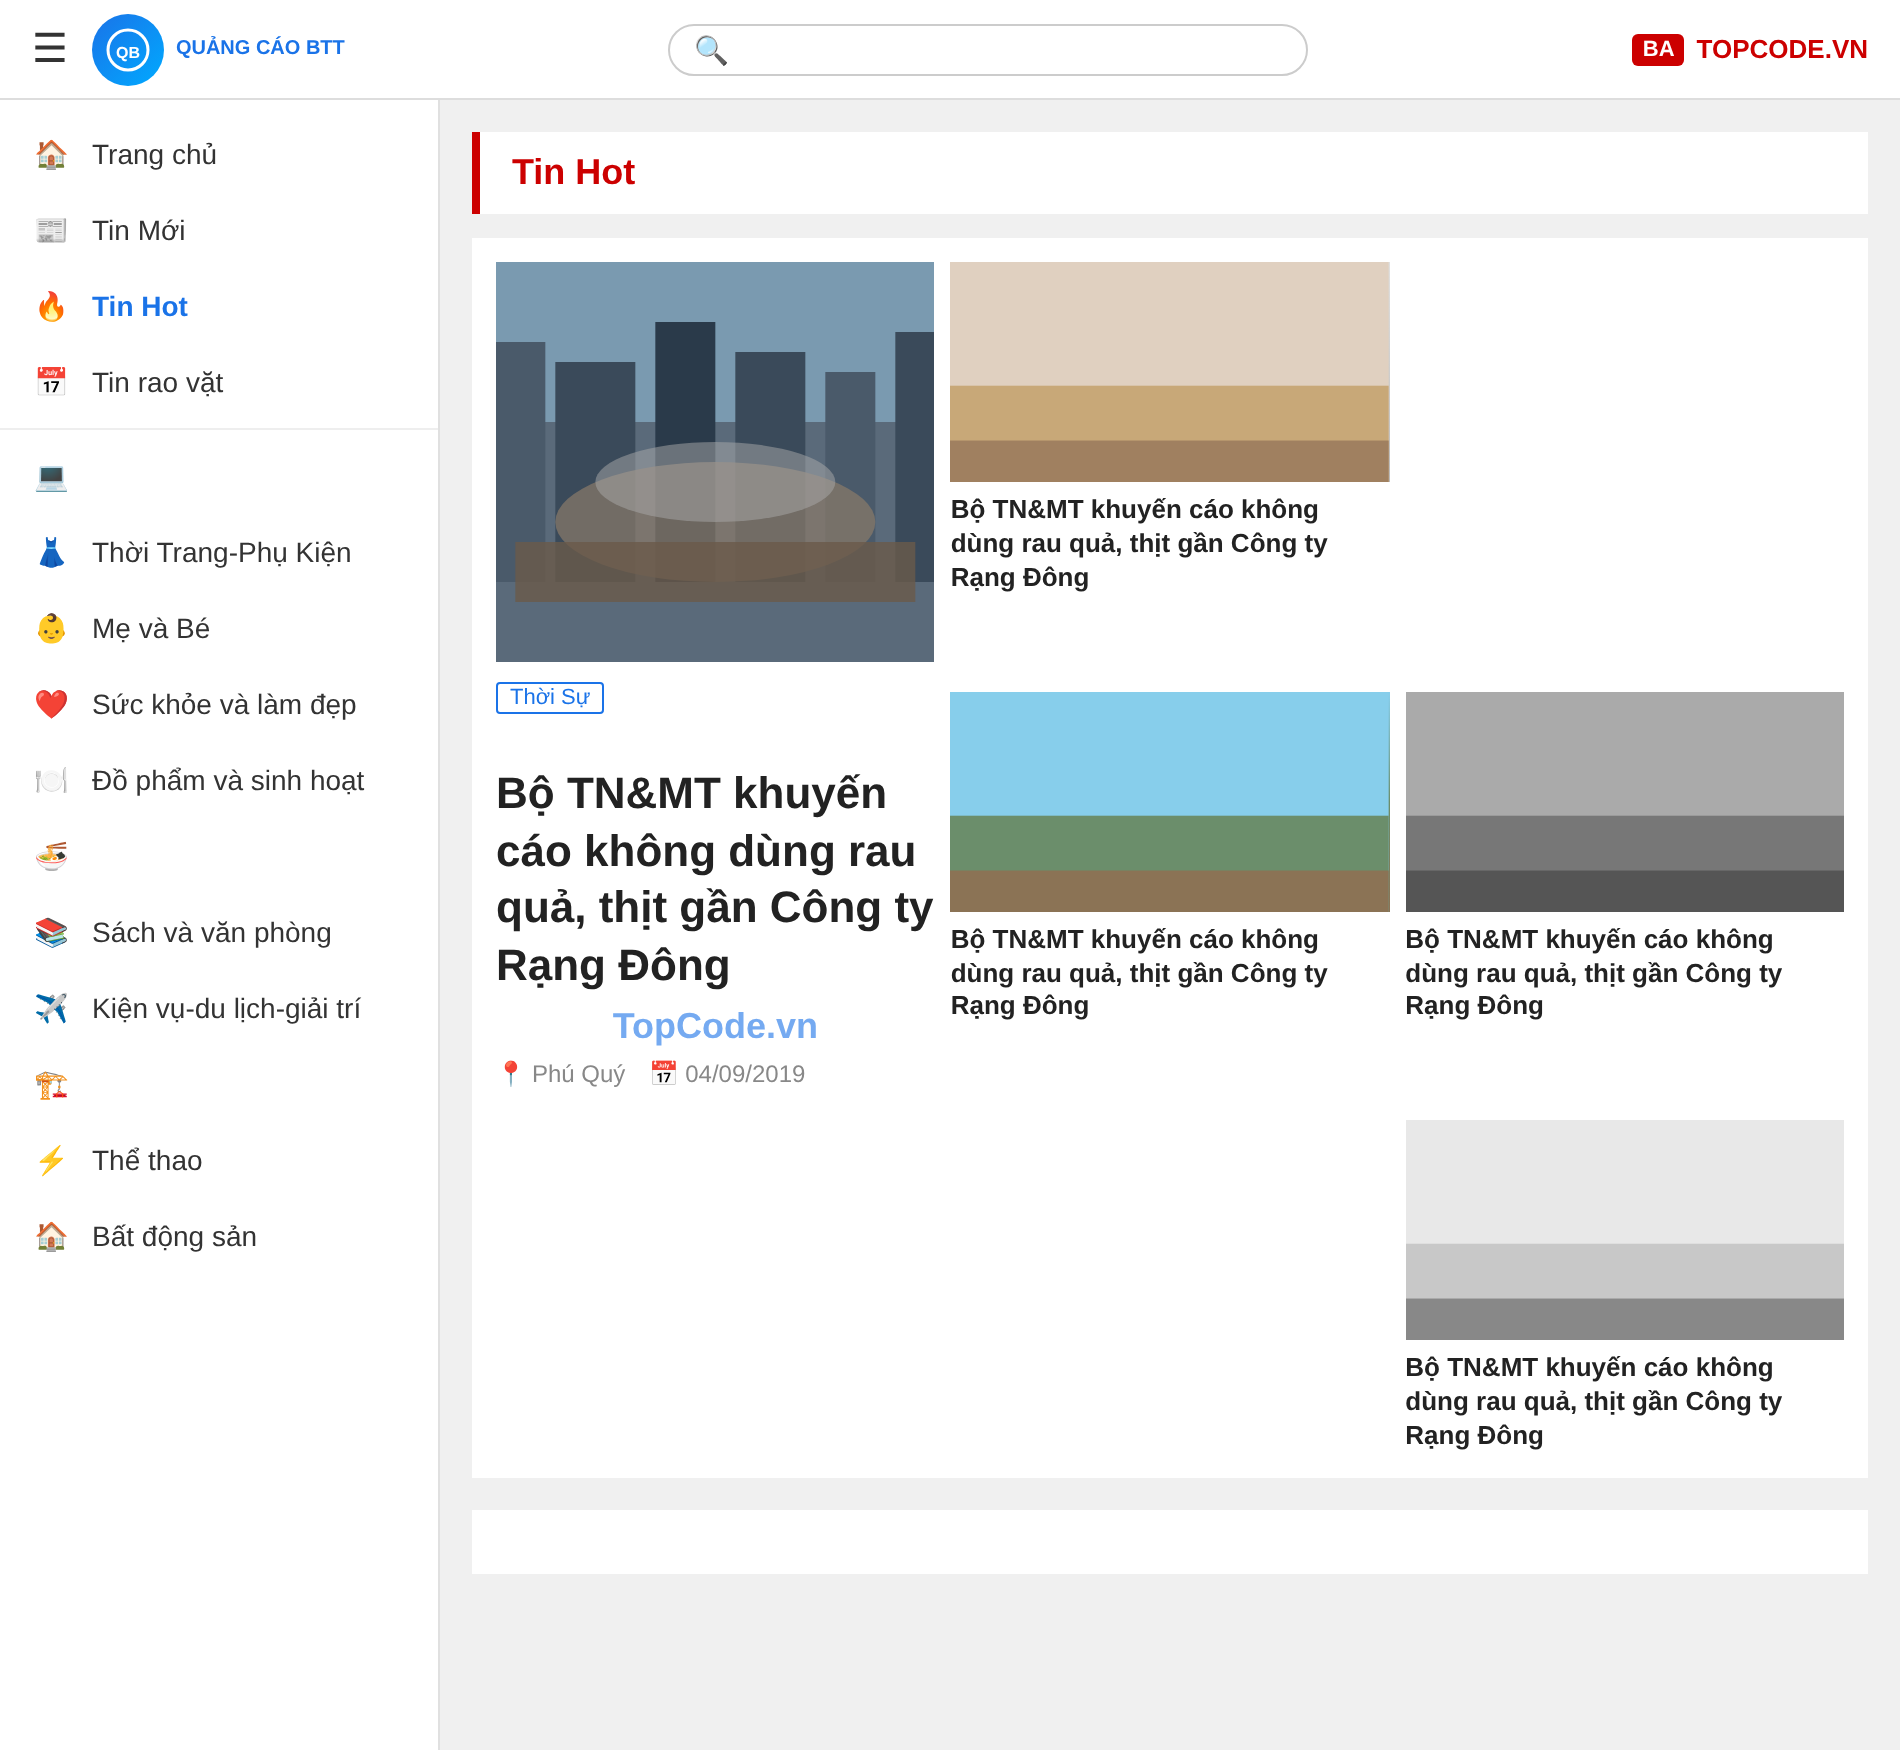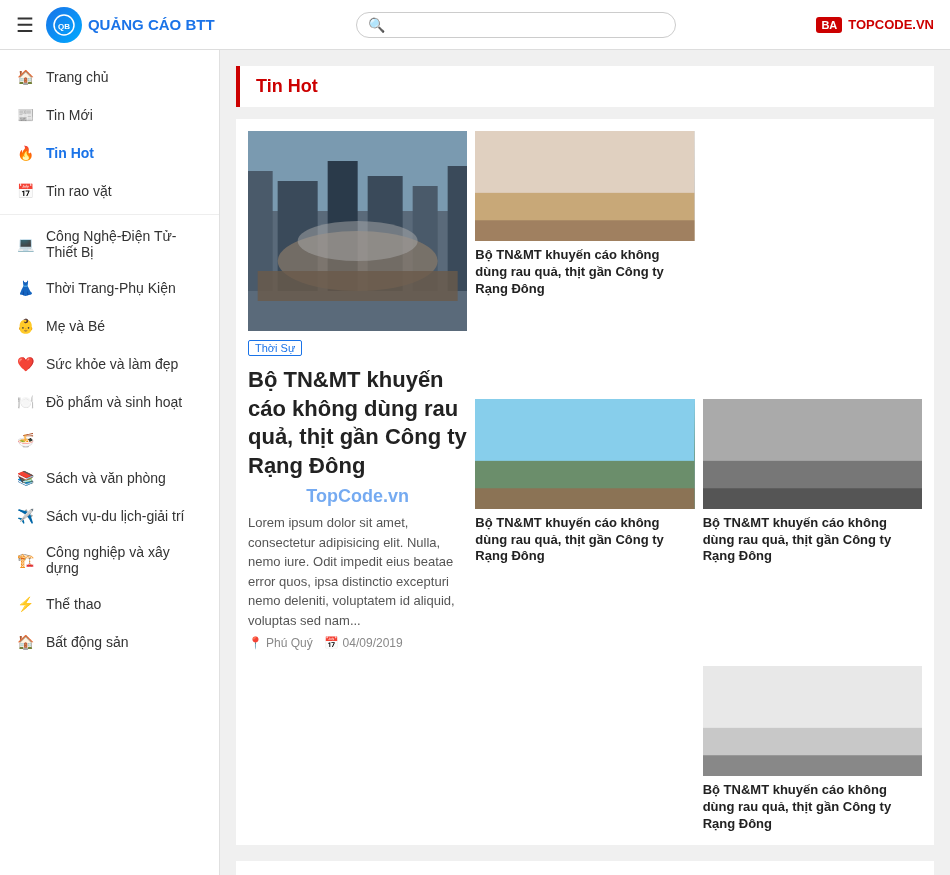--- a/index.html
+++ b/index.html
@@ -29,21 +29,21 @@
       margin-right: auto;
     }
     .logo-circle {
       width: 36px; height: 36px;
       background: linear-gradient(135deg, #1a73e8, #00aaff);
       border-radius: 50%;
       display: flex; align-items: center; justify-content: center;
       color: #fff; font-weight: bold; font-size: 12px;
       margin-right: 6px;
     }
-    .logo-text { font-size: 15px; color: #1a73e8; font-weight: bold; line-height: 1.2; }
+    .logo-text { font-size: 10px; color: #1a73e8; font-weight: bold; line-height: 1.2; }
     .search-bar {
       display: flex;
       align-items: center;
       border: 1px solid #ccc;
       border-radius: 20px;
       padding: 4px 12px;
       width: 320px;
       background: #fff;
     }
     .search-icon { color: #999; margin-right: 8px; }
@@ -143,21 +143,21 @@
     }
     .featured-main-content { padding: 8px 0; }
     .tag-badge {
       display: inline-block;
       background: #fff;
       border: 1px solid #1a73e8;
       color: #1a73e8;
       font-size: 11px;
       padding: 1px 6px;
       border-radius: 2px;
-      margin-bottom: 4px;
+      margin-bottom: 20px;
     }
     .featured-title {
       font-size: 22px;
       font-weight: bold;
       color: #222;
       line-height: 1.3;
       margin: 6px 0;
     }
     .watermark {
       text-align: center;
@@ -249,21 +249,20 @@
     <span class="sidebar-icon">🔥</span>
     <span>Tin Hot</span>
   </div>
         <div class="sidebar-item">
     <span class="sidebar-icon">📅</span>
     <span>Tin rao vặt</span>
   </div>
         <div class="sidebar-divider"></div>
         <div class="sidebar-item">
     <span class="sidebar-icon">💻</span>
-    <span>Công Nghệ-Điện Tử-Thiết Bị</span>
   </div>
         <div class="sidebar-item">
     <span class="sidebar-icon">👗</span>
     <span>Thời Trang-Phụ Kiện</span>
   </div>
         <div class="sidebar-item">
     <span class="sidebar-icon">👶</span>
     <span>Mẹ và Bé</span>
   </div>
         <div class="sidebar-item">
@@ -276,25 +275,24 @@
   </div>
         <div class="sidebar-item">
     <span class="sidebar-icon">🍜</span>
   </div>
         <div class="sidebar-item">
     <span class="sidebar-icon">📚</span>
     <span>Sách và văn phòng</span>
   </div>
         <div class="sidebar-item">
     <span class="sidebar-icon">✈️</span>
-    <span>Sách vụ-du lịch-giải trí</span>
+    <span>Kiện vụ-du lịch-giải trí</span>
   </div>
         <div class="sidebar-item">
     <span class="sidebar-icon">🏗️</span>
-    <span>Công nghiệp và xây dựng</span>
   </div>
         <div class="sidebar-item">
     <span class="sidebar-icon">⚡</span>
     <span>Thể thao</span>
   </div>
         <div class="sidebar-item">
     <span class="sidebar-icon">🏠</span>
     <span>Bất động sản</span>
   </div>
       </div>
@@ -324,21 +322,20 @@
             <ellipse cx="160" cy="130" rx="80" ry="30" fill="#8a7a6a" opacity="0.7"></ellipse>
             <ellipse cx="160" cy="110" rx="60" ry="20" fill="#aaa" opacity="0.5"></ellipse>
 
             <rect x="60" y="140" width="200" height="30" fill="#6a5a4a" opacity="0.8"></rect>
           </svg>
         </div>
         <div class="featured-main-content">
           <span class="tag-badge">Thời Sự</span>
           <div class="featured-title">Bộ TN&amp;MT khuyến cáo không dùng rau quả, thịt gần Công ty Rạng Đông</div>
           <div class="watermark">TopCode.vn</div>
-          <div class="excerpt">Lorem ipsum dolor sit amet, consectetur adipisicing elit. Nulla, nemo iure. Odit impedit eius beatae error quos, ipsa distinctio excepturi nemo deleniti, voluptatem id aliquid, voluptas sed nam...</div>
           <div class="meta">
             <span>📍 <span>Phú Quý</span></span>
             <span>📅 <span>04/09/2019</span></span>
           </div>
         </div>
       </div>
 
       <div id="side-cards-container" style="display:contents;"><div class="side-card" style="grid-column: 2; cursor: pointer;">
     <div class="featured-thumb img-person">
       <svg width="100%" height="100%" viewBox="0 0 160 110" preserveAspectRatio="xMidYMid slice">

